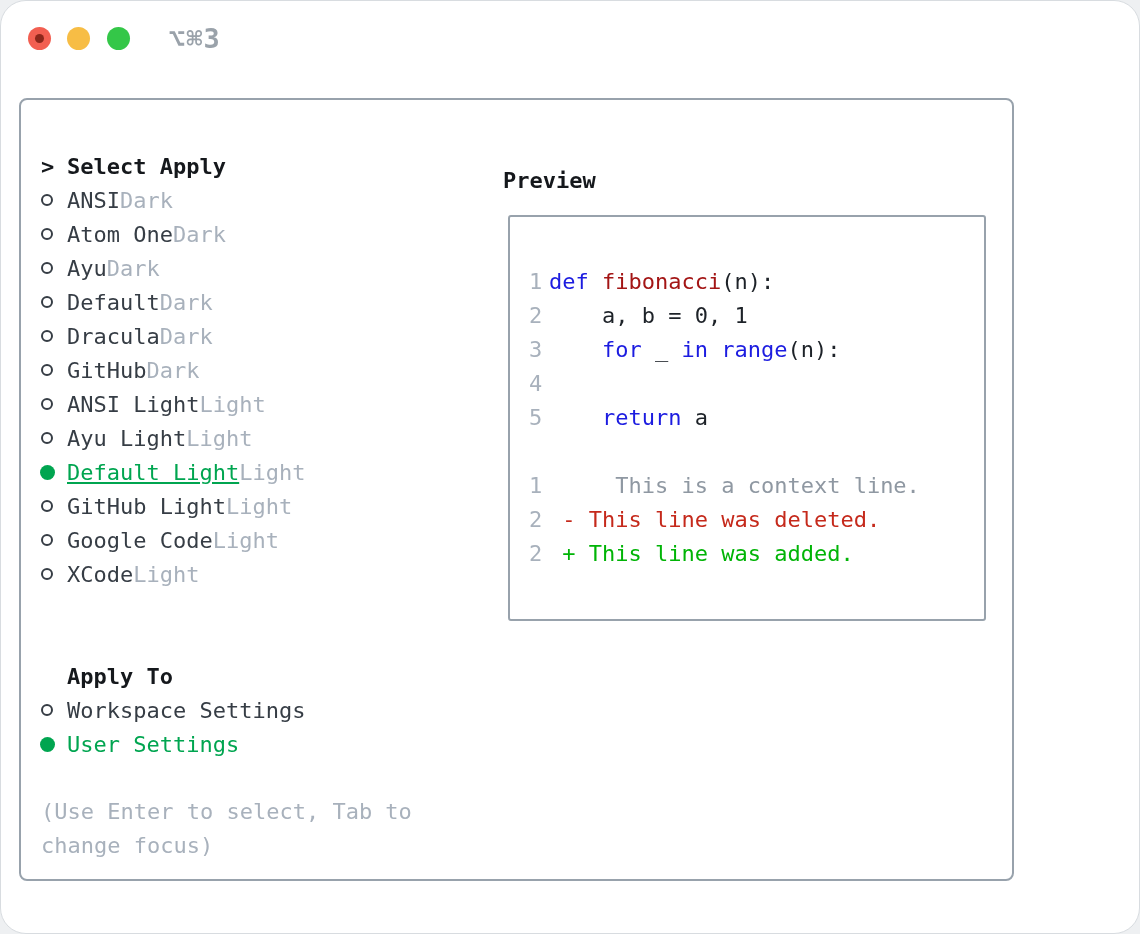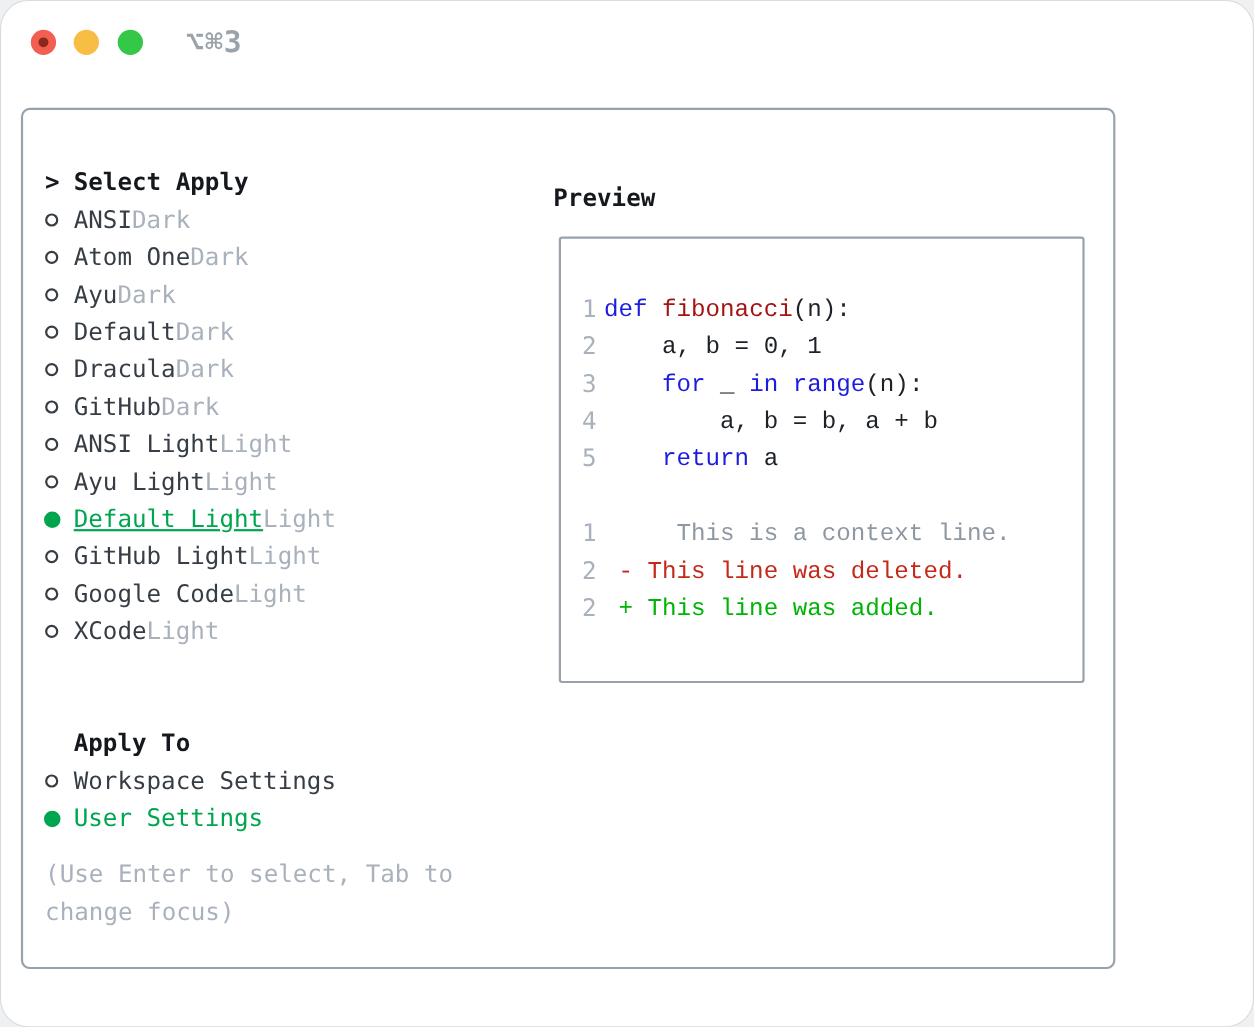--- a/index.html
+++ b/index.html
@@ -25,27 +25,27 @@
   .dot-sel{width:15px;height:15px;border-radius:50%;background:var(--c-sel);margin-left:-1px;}
   .cursor{font-weight:bold;color:var(--c-head);}
   .hdr{font-weight:bold;color:var(--c-head);}
   .theme-name{color:var(--c-text);}
   .theme-name.sel{color:var(--c-sel);text-decoration:underline;}
   .badge{color:var(--c-muted);}
   .apply-gap{height:68px;}
   .apply-hdr{padding-left:26px;}
   .opt-label{color:var(--c-text);}
   .opt-label.sel{color:var(--c-sel);}
-  .help{margin-top:18px;width:420px;font-size:22px;line-height:34px;color:var(--c-muted);}
+  .help{margin-top:34px;width:420px;font-size:22px;line-height:34px;color:var(--c-muted);}
 
   .right-panel{position:absolute;left:482px;top:63px;width:500px;}
   .preview-box{margin-top:18px;margin-left:5px;width:478px;height:406px;border:2px solid var(--c-border);border-radius:3px;box-sizing:border-box;background:#fff;padding:48px 0 0 19px;overflow:hidden;}
   .pline{height:34px;display:flex;font-size:22px;line-height:34px;white-space:pre;}
   .gutter{display:inline-block;width:20px;flex:0 0 20px;color:var(--c-gutter);}
-  .content{color:var(--c-code);font-family:Liberation Mono, monospace;}
+  .content{color:var(--c-code);}
   .seg-kw{color:var(--c-kw);}
   .seg-fn{color:var(--c-fn);}
   .seg-ctx{color:var(--c-ctx);text-align:right;}
   .seg-del{color:var(--c-del);margin-top:37px;}
   .seg-add{color:var(--c-add);}
 </style>
 </head>
 <body style="--c-text: #363d45; --c-head: #15181c; --c-muted: #a8b1bc; --c-gutter: #a8b1bc; --c-ctx: #8f98a2; --c-code: #1d2228; --c-kw: #1c1ce0; --c-fn: #a31515; --c-del: #c5291b; --c-add: #00b406; --c-sel: #00a550; --c-border: #98a2ac; --c-title: #9aa2aa; --tl-red: #f25f51; --tl-red-dot: #8c271b; --tl-yellow: #f7bd45; --tl-green: #34c748;">
 
 <div class="window">
@@ -94,21 +94,21 @@
 
     <div class="right-panel">
       <div class="row">
         <span class="hdr">Preview</span>
       </div>
       <div class="preview-box">
         <div id="preview-lines">
             <div class="pline"><span class="gutter">1</span><span class="content"><span class="seg-kw">def</span><span> </span><span class="seg-fn">fibonacci</span><span>(n):</span></span></div>
             <div class="pline"><span class="gutter">2</span><span class="content"><span>    a, b = 0, 1</span></span></div>
             <div class="pline"><span class="gutter">3</span><span class="content"><span>    </span><span class="seg-kw">for</span><span> _ </span><span class="seg-kw">in</span><span> </span><span class="seg-kw">range</span><span>(n):</span></span></div>
-            <div class="pline"><span class="gutter">4</span><span class="content"><span>        a, b = b, a + b</span></span></div>
+            <div class="pline"><span class="gutter">4</span></div>
             <div class="pline"><span class="gutter">5</span><span class="content"><span>    </span><span class="seg-kw">return</span><span> a</span></span></div>
             <div class="pline"><span class="gutter"></span><span class="content"></span></div>
             <div class="pline"><span class="gutter">1</span><span class="content"><span class="seg-ctx">     This is a context line.</span></span></div>
             <div class="pline"><span class="gutter">2</span><span class="content"><span class="seg-del"> - This line was deleted.</span></span></div>
             <div class="pline"><span class="gutter">2</span><span class="content"><span class="seg-add"> + This line was added.</span></span></div>
           </div>
       </div>
     </div>
 
   </div>

